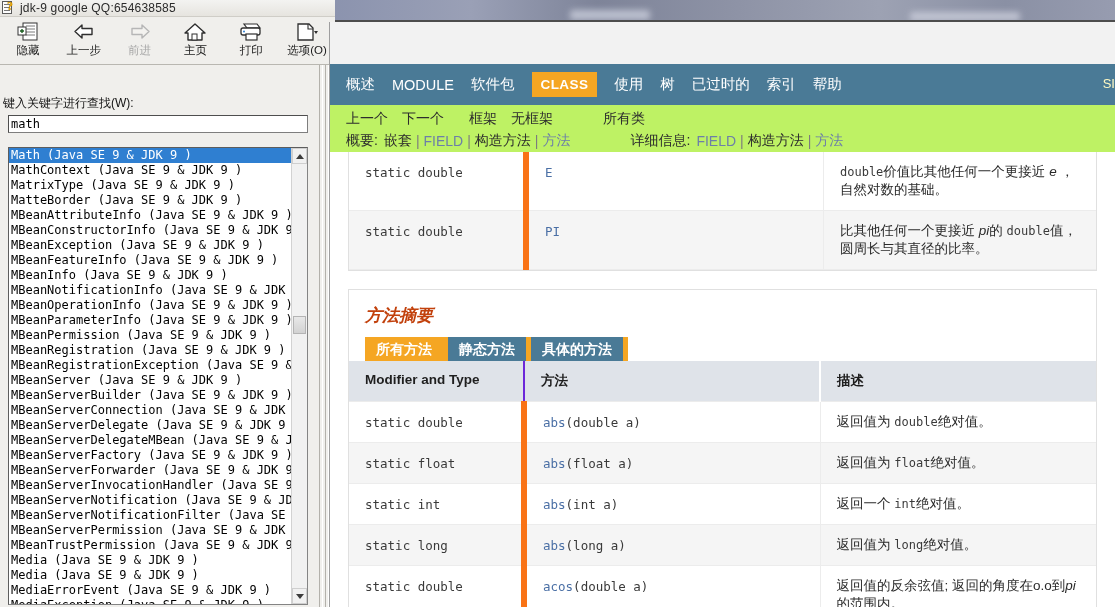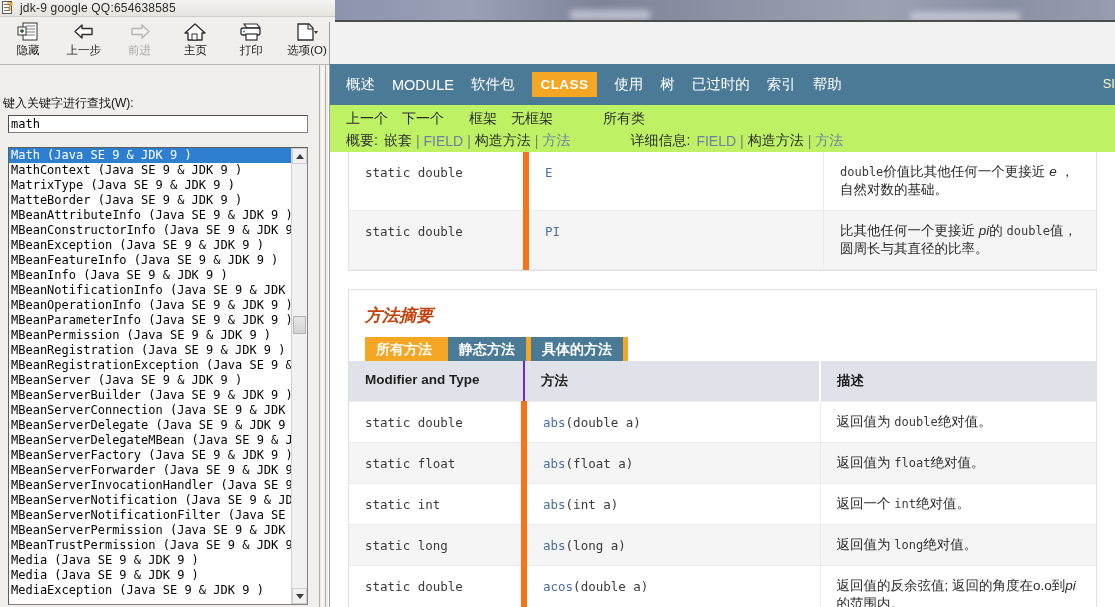--- a/index.html
+++ b/index.html
@@ -364,20 +364,21 @@
           <div class="litem">MBeanServerDelegateMBean (Java SE 9 &amp; JDK 9 )</div>
           <div class="litem">MBeanServerFactory (Java SE 9 &amp; JDK 9 )</div>
           <div class="litem">MBeanServerForwarder (Java SE 9 &amp; JDK 9 )</div>
           <div class="litem">MBeanServerInvocationHandler (Java SE 9 &amp; JDK 9</div>
           <div class="litem">MBeanServerNotification (Java SE 9 &amp; JDK 9 )</div>
           <div class="litem">MBeanServerNotificationFilter (Java SE 9 &amp; JDK</div>
           <div class="litem">MBeanServerPermission (Java SE 9 &amp; JDK 9 )</div>
           <div class="litem">MBeanTrustPermission (Java SE 9 &amp; JDK 9 )</div>
           <div class="litem">Media (Java SE 9 &amp; JDK 9 )</div>
           <div class="litem">Media (Java SE 9 &amp; JDK 9 )</div>
+          <div class="litem">MediaErrorEvent (Java SE 9 &amp; JDK 9 )</div>
           <div class="litem">MediaException (Java SE 9 &amp; JDK 9 )</div>
         </div>
       <div class="sb">
         <div class="arrow up">
             <span class="tri up"></span>
           </div>
         <div class="thumb"></div>
         <div class="arrow down">
             <span class="tri down"></span>
           </div>

